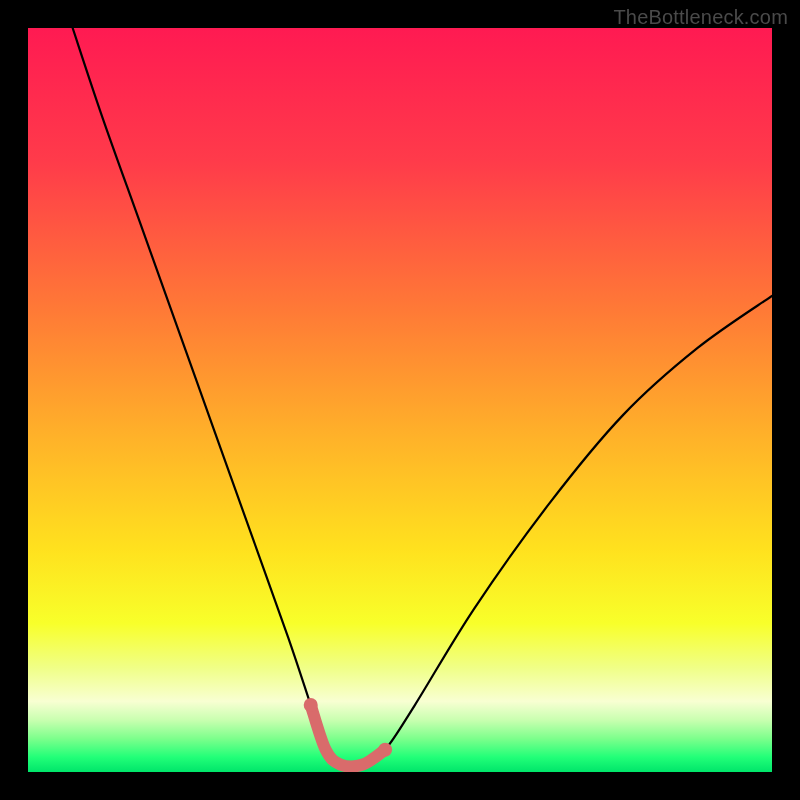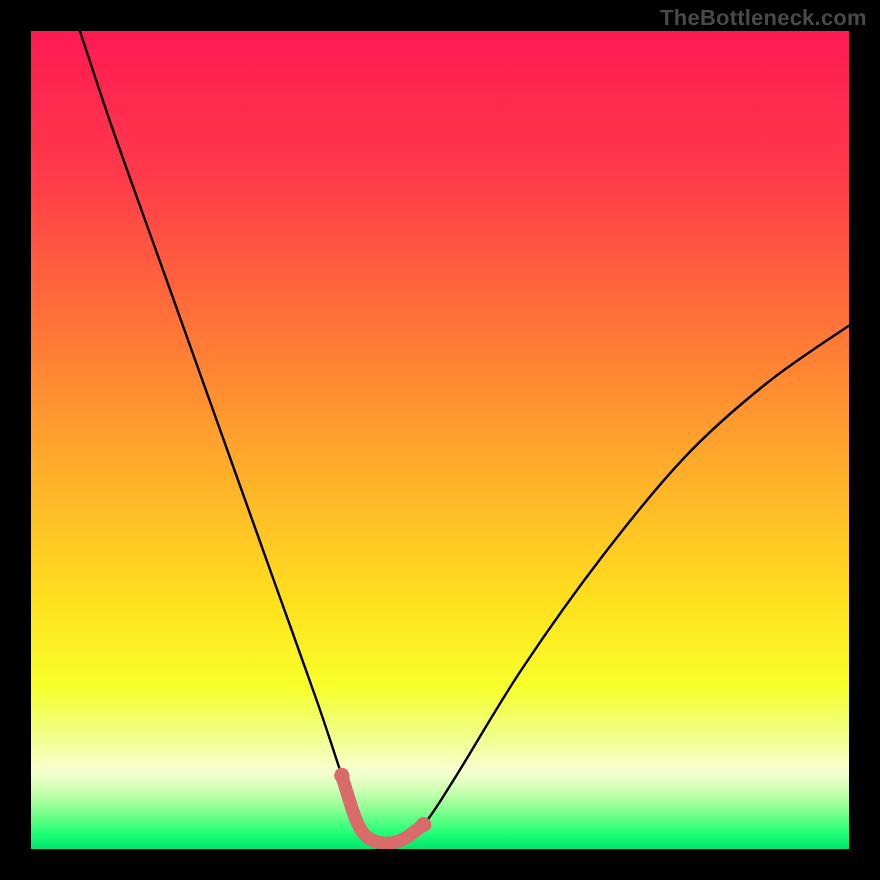--- a/index.html
+++ b/index.html
@@ -32,21 +32,21 @@
   .curve-layer {
     position: absolute;
     inset: 0;
   }
   .watermark {
     position: absolute;
     top: 6px;
     right: 12px;
     color: #4a4a4a;
     font-size: 20px;
-    font-weight: 700;
+    font-weight: 400;
     letter-spacing: 0.2px;
     user-select: none;
   }
 </style>
 </head>
 <body>
 
 <div class="frame">
 
   <div class="plot-area">

